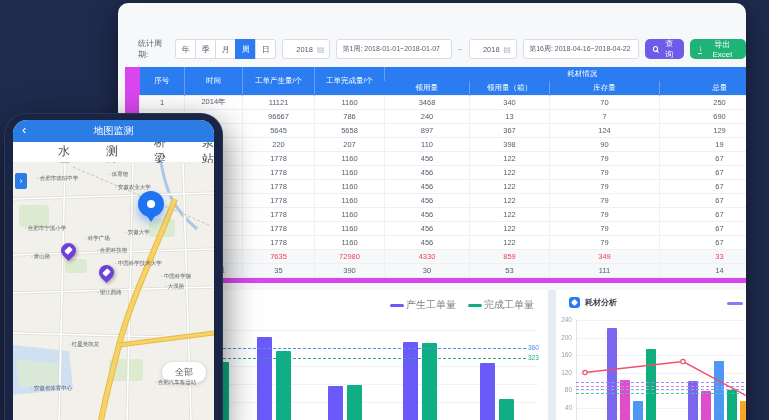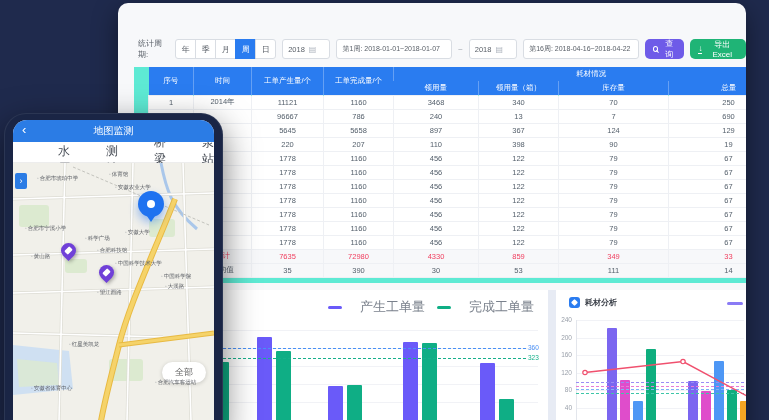--- a/index.html
+++ b/index.html
@@ -19,52 +19,52 @@
              display:flex; align-items:center; gap:6px; padding-left:20px; }
   .f-label { font-size:8px; color:#5a6068; }
   .seg-wrap { display:flex; }
   .seg { width:21px; height:20px; border:1px solid #d9dde3; margin-left:-1px; background:#fff;
          font-size:8px; color:#5a6068; display:flex; align-items:center; justify-content:center; cursor:pointer; }
   .seg:first-child { border-radius:3px 0 0 3px; margin-left:0; }
   .seg:last-child { border-radius:0 3px 3px 0; }
   .seg.active { background:#2a7cf0; border-color:#2a7cf0; color:#fff; }
   .sel, .wk { height:20px; background:#fff; border:1px solid #d9dde3; border-radius:3px;
               display:flex; align-items:center; font-size:7.5px; color:#5a6068; padding:0 5px; gap:4px; }
-  .sel { width:52px; justify-content:flex-start; }
+  .sel { width:52px; justify-content:flex-end; }
   .cal { color:#aab0ba; font-size:8px; }
   .wk { width:126px; font-size:7px; }
   .tilde { color:#9aa0aa; font-size:8px; }
   .btn { height:20px; border:none; border-radius:5px; color:#fff; font-size:8px;
          display:flex; align-items:center; gap:4px; padding:0 8px; cursor:pointer; }
   .btn-query { background:#6e5be8; }
   .btn-export { background:#1fb476; }
   .mag { width:6px; height:6px; border:1px solid #fff; border-radius:50%; position:relative; display:inline-block; }
   .mag::after { content:""; position:absolute; width:3px; height:1px; background:#fff;
                 right:-2px; bottom:-1px; transform:rotate(45deg); }
   .dl { font-size:8px; line-height:7px; border-bottom:1px solid #fff; padding-bottom:1px; }
 
   
-  .table-sec { position:absolute; top:64px; left:16px; right:0; height:216px; background:#5eead4;
+  .table-sec { position:absolute; top:64px; left:7px; right:0; height:216px; background:#d946ef;
                padding-left:14px; overflow:hidden; }
   table { border-collapse:collapse; width:640px; table-layout:fixed; }
   th { background:#2a7cf0; color:#fff; font-weight:normal; font-size:7.5px; height:14px;
        border-left:1px solid rgba(255,255,255,.28); }
   th:first-child { border-left:none; }
   td { font-size:7.5px; color:#55606c; text-align:center; height:14px;
        border:1px solid #eef0f4; background:#fff; overflow:hidden; white-space:nowrap; }
   tr.sum td { background:#f7f8fa; }
   tr.sum.total td { color:#f03e5e; }
 
   
   .charts { position:absolute; top:287px; left:0; right:0; height:193px; background:#e7ebf4; }
   .panel { position:absolute; top:0; bottom:0; background:#fff; }
   .panel-l { left:0; width:430px; }
   .panel-r { left:438px; width:190px; }
   .legend { position:absolute; top:8px; right:14px; display:flex; gap:12px; }
-  .lg-item { display:flex; align-items:center; gap:18px; font-size:13px; color:#7a818c; cursor:pointer; }
+  .lg-item { display:flex; align-items:center; gap:2px; font-size:10px; color:#7a818c; cursor:pointer; }
   .lg-swatch { width:14px; height:3px; border-radius:2px; }
   .plot { position:absolute; left:0; top:0; right:0; bottom:0; }
   .gline { position:absolute; left:0; height:1px; background:#f1f2f6; }
   .vbar { position:absolute; border-radius:1px 1px 0 0; }
   .refline { position:absolute; border-top:1px dashed; }
   .reflabel { position:absolute; font-size:6.5px; }
   .ytick { position:absolute; font-size:6.5px; color:#9aa0aa; width:16px; text-align:right; }
   .r-title { position:absolute; top:7px; left:7px; display:flex; align-items:center; gap:5px;padding-left:6px; }
   .r-ticon { width:11px; height:11px; background:#2a7cf0; border-radius:3px; position:relative; }
   .r-ticon::after { content:""; position:absolute; left:3px; top:3px; width:5px; height:5px;

